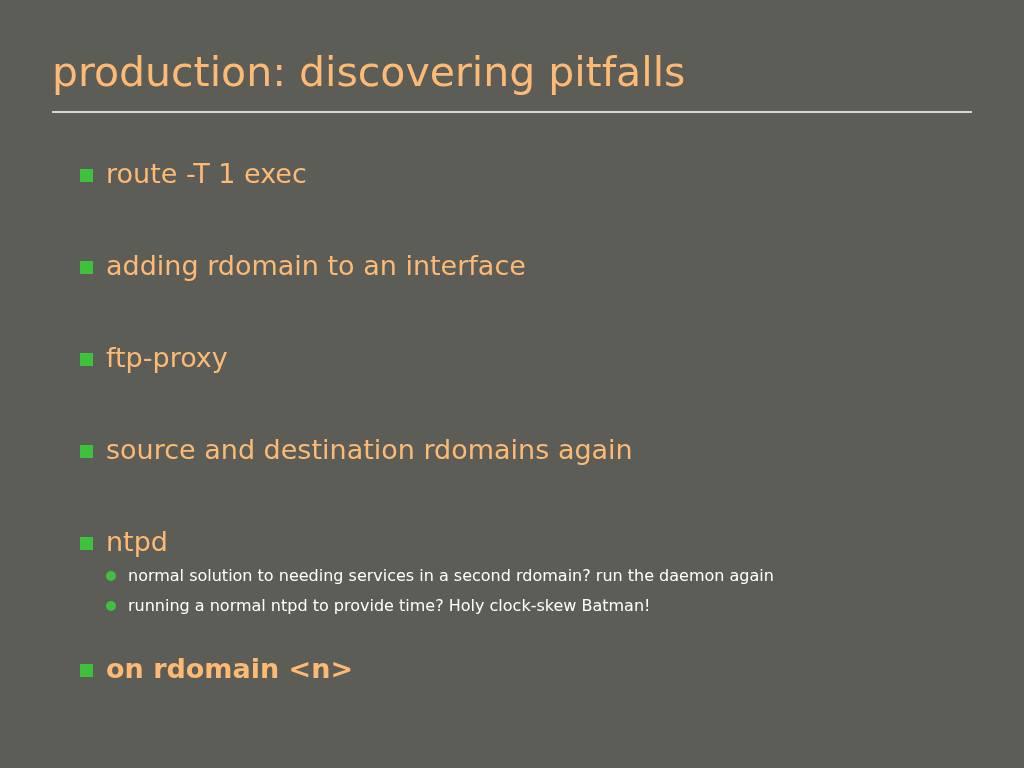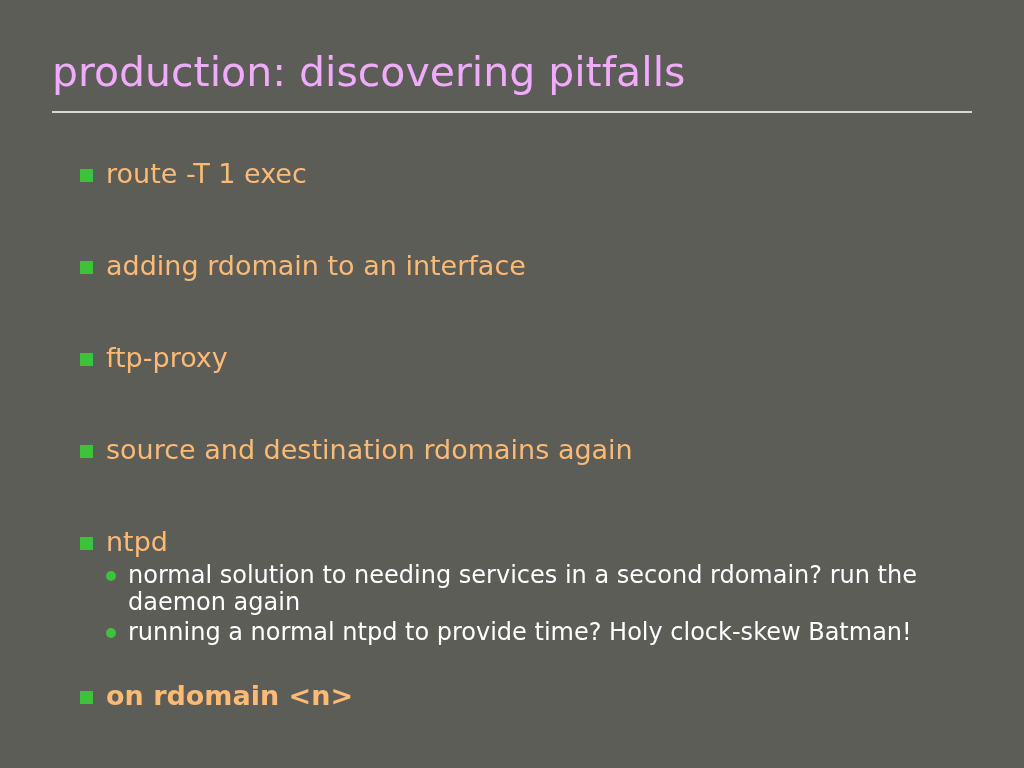--- a/index.html
+++ b/index.html
@@ -18,21 +18,21 @@
     width: 1024px;
     height: 768px;
     background: #5d5d58;
     box-sizing: border-box;
   }
   .slide-title {
     position: absolute;
     left: 52px;
     top: 48px;
     width: 920px;
-    color: #f0abfc;
+    color: #fdba74;
     font-size: 41px;
     font-family: "DejaVu Sans", sans-serif;
     font-weight: 400;
     letter-spacing: 0px;
     white-space: nowrap;
   }
   .title-rule {
     position: absolute;
     left: 52px;
     top: 111px;
@@ -68,21 +68,21 @@
     background: #3ec23e;
   }
   .sub-list {
     margin-top: 4px;
     margin-bottom: 34px;
   }
   .bullet-l2 {
     position: relative;
     padding-left: 50px;
     color: #ffffff;
-    font-size: 24px;
+    font-size: 16px;
     line-height: 27px;
     font-family: "DejaVu Sans", sans-serif;
   }
   .bullet-l2 .dot {
     position: absolute;
     left: 28px;
     top: 9px;
     width: 10px;
     height: 10px;
     border-radius: 50%;

